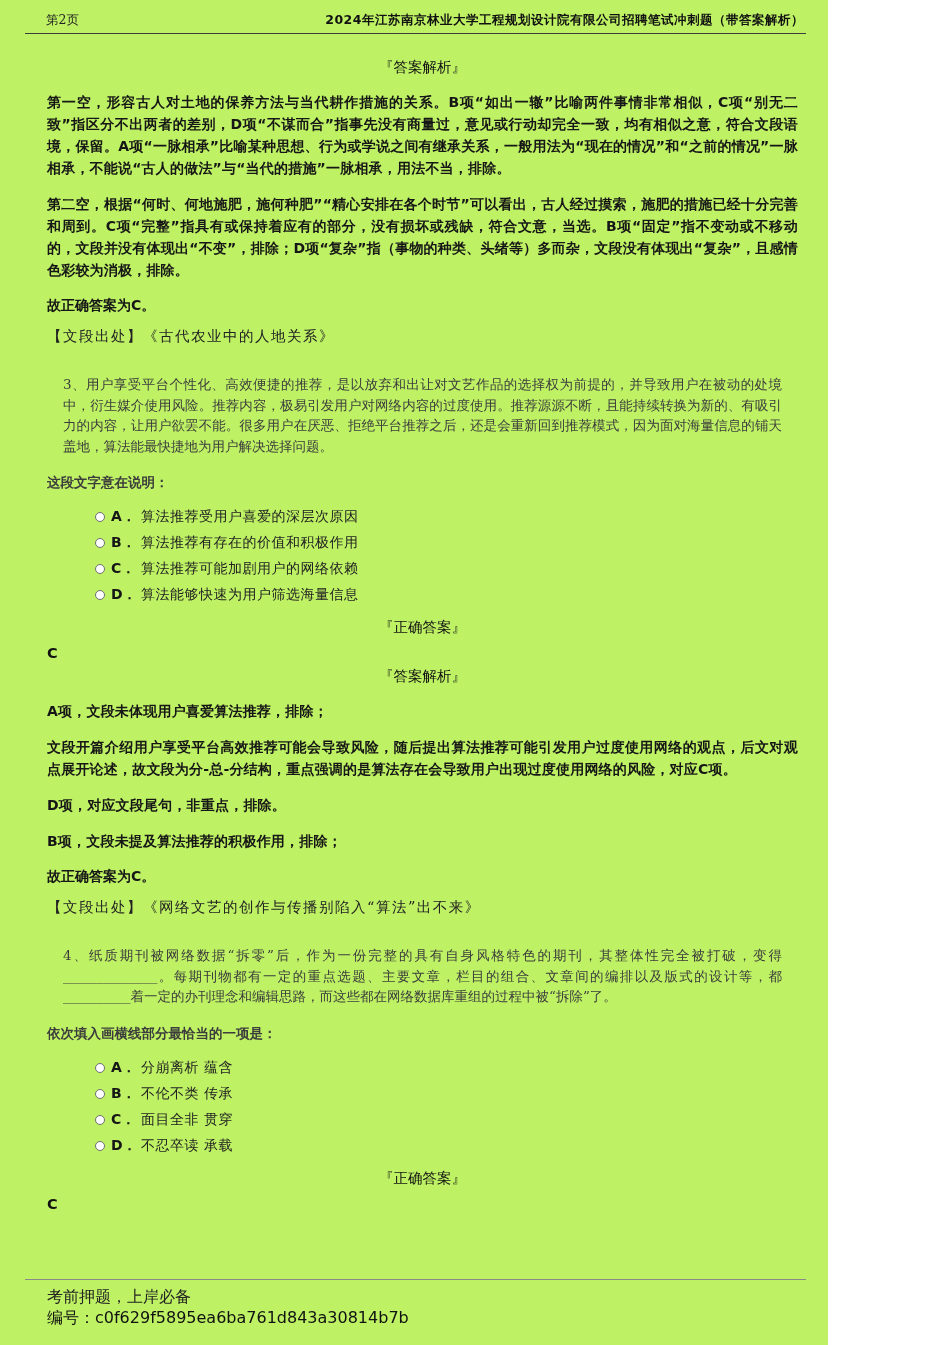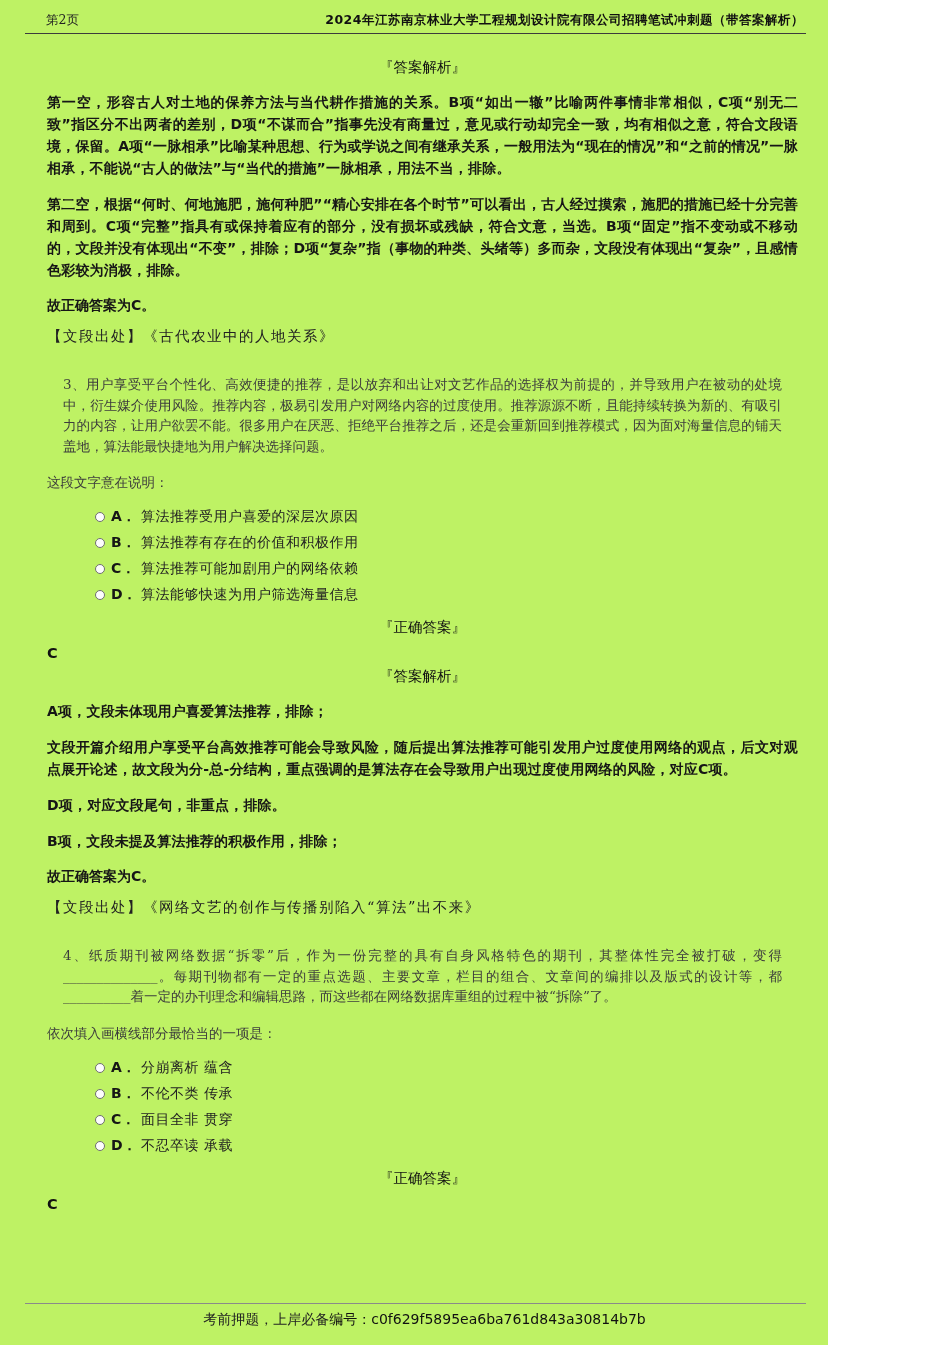--- a/index.html
+++ b/index.html
@@ -78,20 +78,21 @@
     line-height: 20.5px;
     color: #3c3c3c;
     margin: 28px 16px 0;
     text-align: justify;
   }
   .prompt {
     font-family: "DejaVu Serif", serif;
     font-size: 13.5px;
     color: #3c3c3c;
     margin: 18px 0 12px;
+    font-weight: bold;
   }
   .options { margin: 4px 0 10px; }
   .option-row {
     display: flex;
     align-items: center;
     height: 26px;
     margin-left: 48px;
   }
   .radio {
     display: inline-block;
@@ -120,23 +121,24 @@
     margin: 0 0 4px;
   }
   
   .page-footer {
     position: absolute;
     left: 25px; right: 22px;
     bottom: 16px;
     border-top: 1px solid #8a8a8a;
     padding: 7px 4px 0 22px;
     display: flex;
-    justify-content: center;
+    justify-content: flex-start;
     align-items: baseline;
-    font-size: 14px;
+    font-size: 16px;
+    flex-direction: column;
   }
   .footer-slogan {
     font-family: "DejaVu Serif", serif;
     color: #222;
   }
   .footer-serial {
     color: #111;
     font-weight: 500;
   }
 </style>

